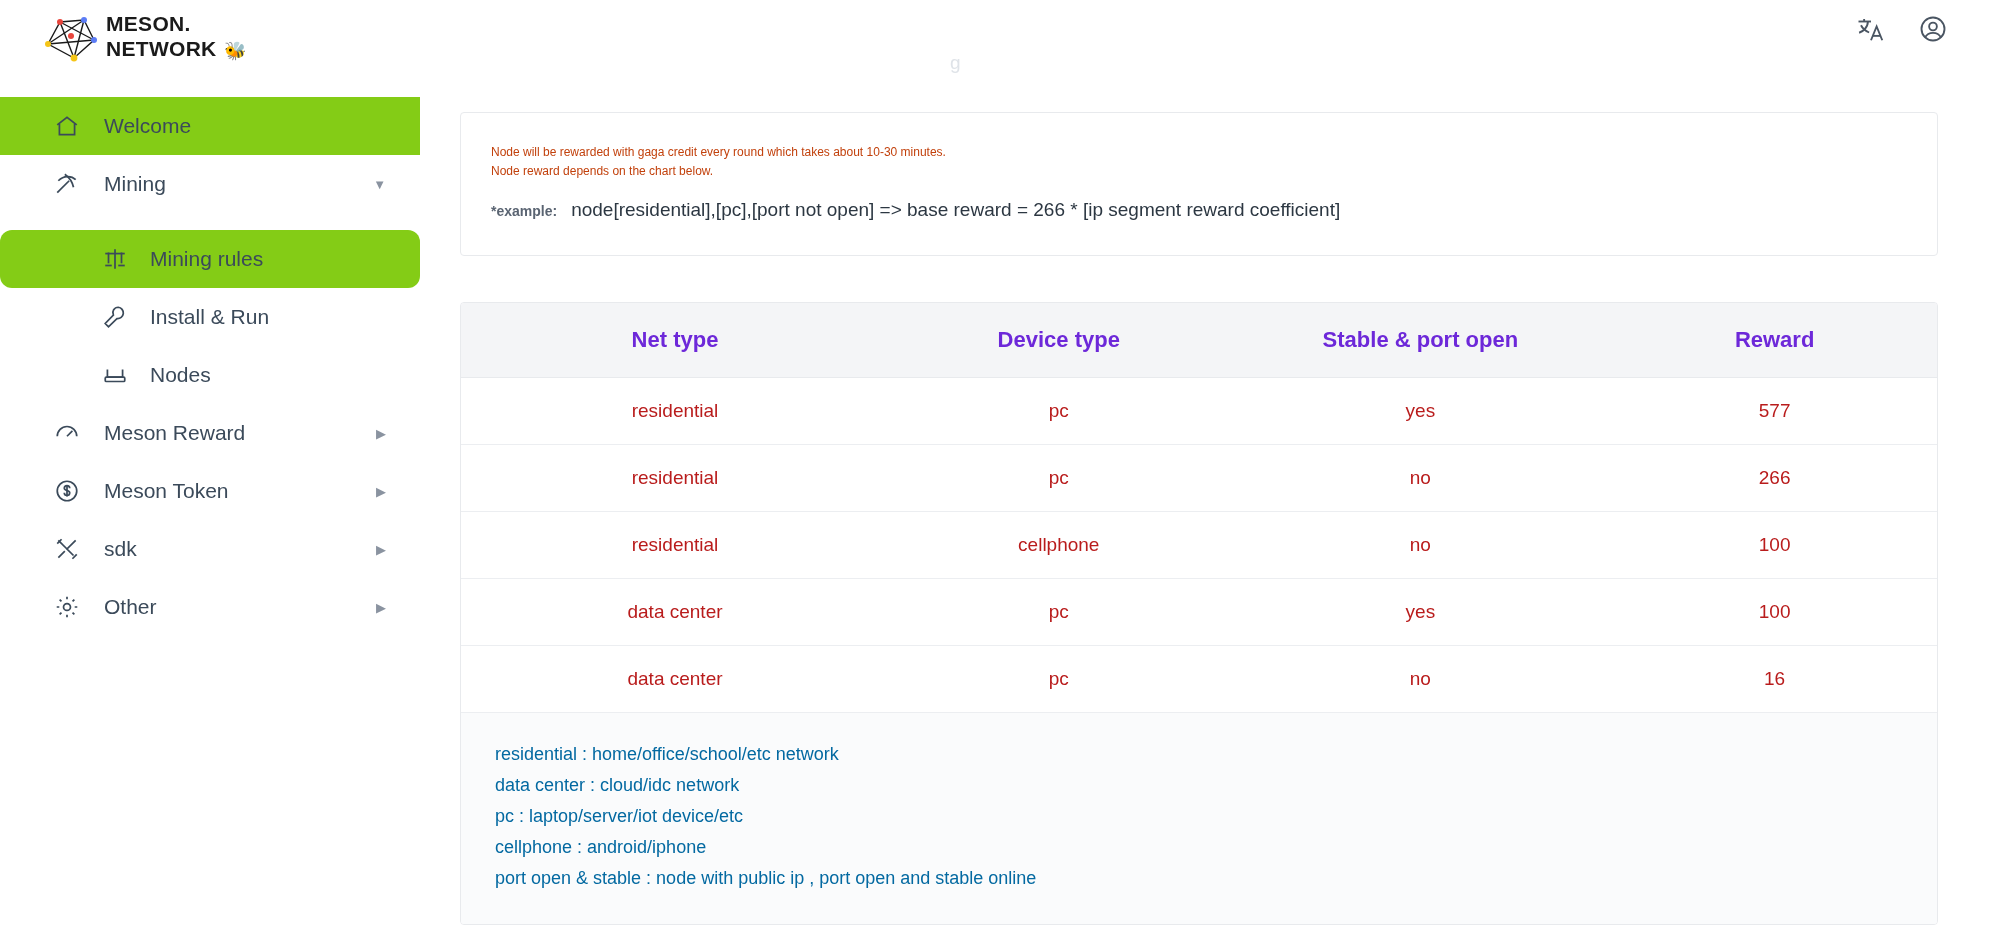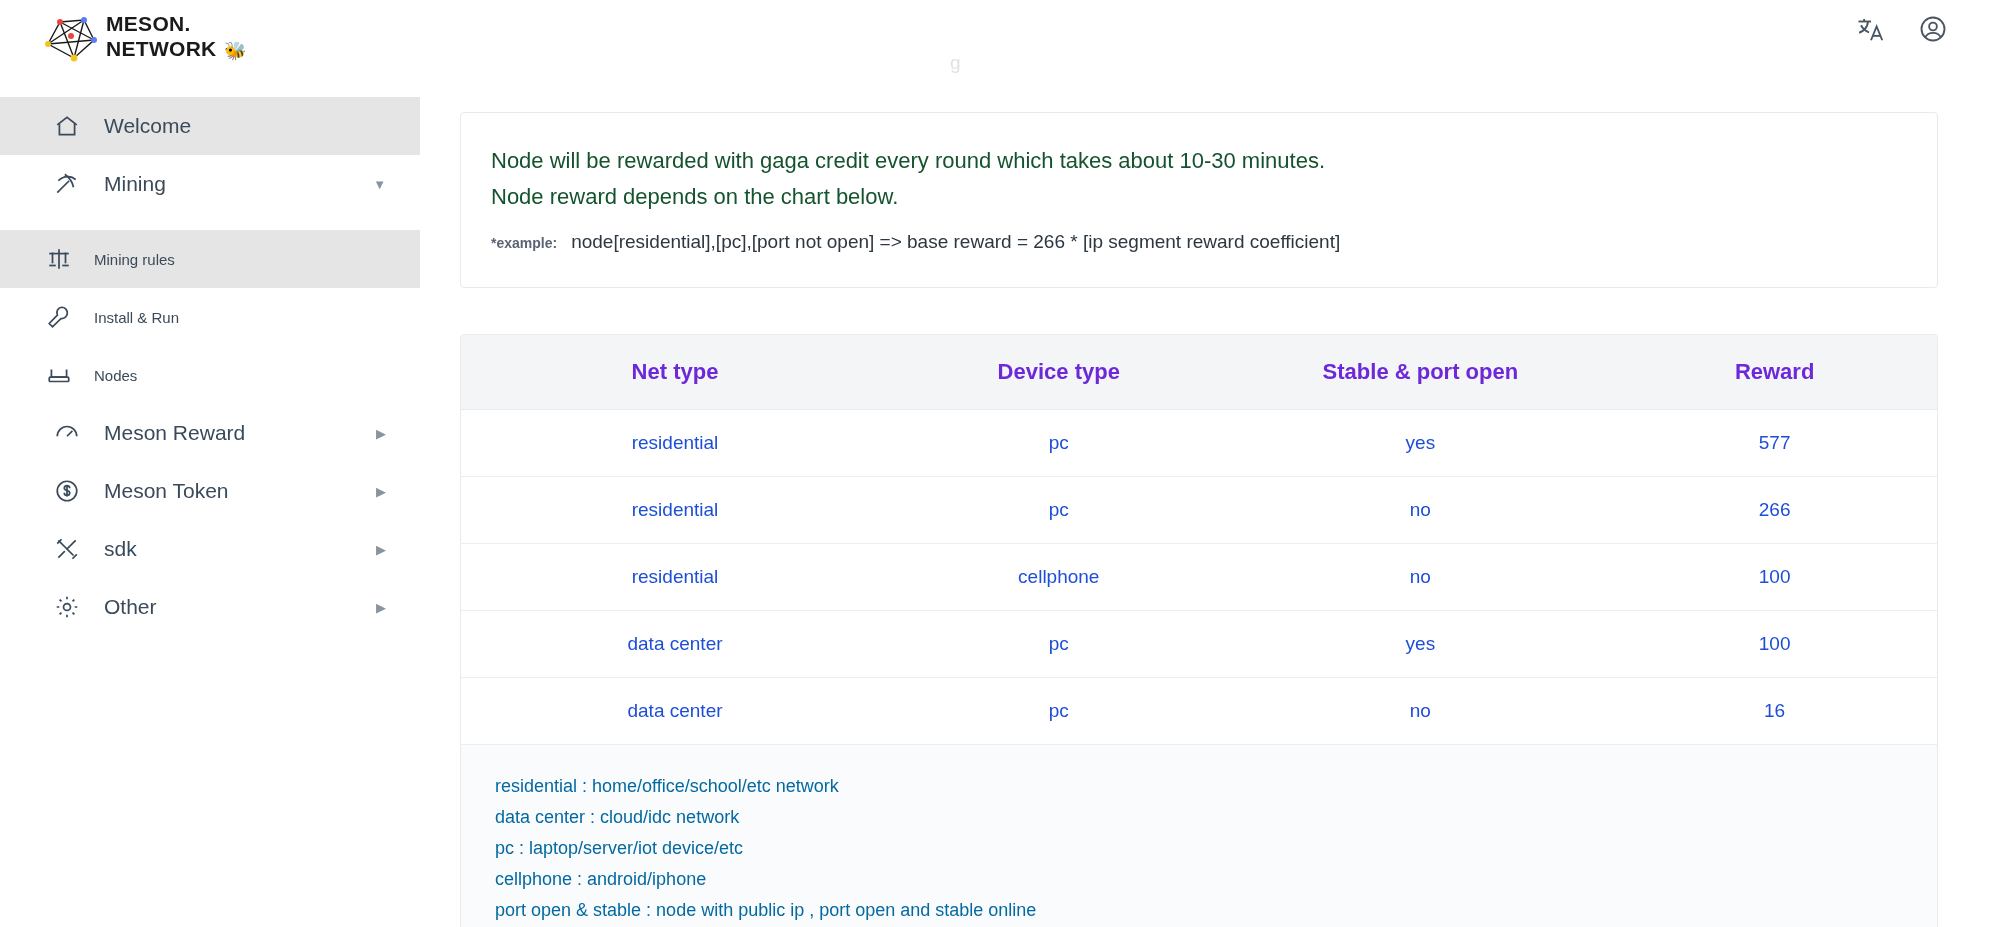--- a/index.html
+++ b/index.html
@@ -48,39 +48,40 @@
     position: relative;
     display: flex;
     align-items: center;
     height: 58px;
     padding-left: 52px;
     gap: 22px;
     font-size: 21px;
     color: #3b4a5a;
     cursor: pointer;
   }
-  .nav-item.active { background: #e5e5e5; margin-top: 17px; }
+  .nav-item.active { background: #84cc16; margin-top: 17px; }
   .nav-item .ico {
     width: 30px; height: 30px;
     display: inline-flex;
     align-items: center;
     justify-content: center;
     flex: 0 0 30px;
   }
   .nav-item .label { flex: 1; }
   .nav-item .caret {
     position: absolute;
     right: 34px;
     font-size: 13px;
     color: #8a93a0;
   }
   .nav-item.sub {
-    padding-left: 44px;
+    padding-left: 100px;
     gap: 20px;
-    font-size: 15px;
+    font-size: 21px;
+    border-radius: 12px;
   }
 
   
   .main {
     flex: 1;
     position: relative;
     background: #ffffff;
     padding: 0 62px 0 40px;
     overflow: hidden;
   }
@@ -103,22 +104,22 @@
   }
 
   .note-card {
     margin-top: 112px;
     border: 1px solid #e8eaed;
     border-radius: 4px;
     padding: 30px 30px 34px 30px;
     background: #fff;
   }
   .note-card .line {
-    font-size: 22px;
-    color: #14532d;
+    font-size: 12px;
+    color: #c2410c;
     line-height: 1.62;
   }
   .example-row {
     display: flex;
     align-items: baseline;
     gap: 14px;
     margin-top: 17px;
   }
   .example-tag {
     font-size: 14px;
@@ -147,21 +148,21 @@
     background: #f4f5f7;
     font-size: 22px;
     font-weight: bold;
     color: #6d28d9;
     padding: 24px 0;
     text-align: center;
     border-bottom: 1px solid #e8eaed;
   }
   tbody td {
     font-size: 19px;
-    color: #1d4ed8;
+    color: #b91c1c;
     padding: 22px 0;
     text-align: center;
     border-bottom: 1px solid #eceef1;
     background: #fff;
   }
   tbody tr:last-child td { border-bottom: 1px solid #eceef1; }
   col.c1 { width: 29%; }
   col.c2 { width: 23%; }
   col.c3 { width: 26%; }
   col.c4 { width: 22%; }

